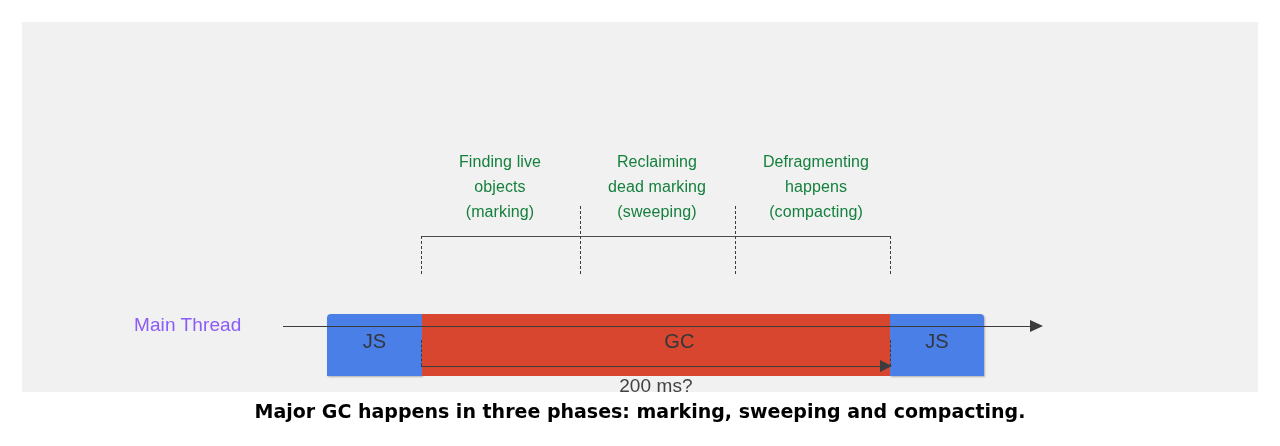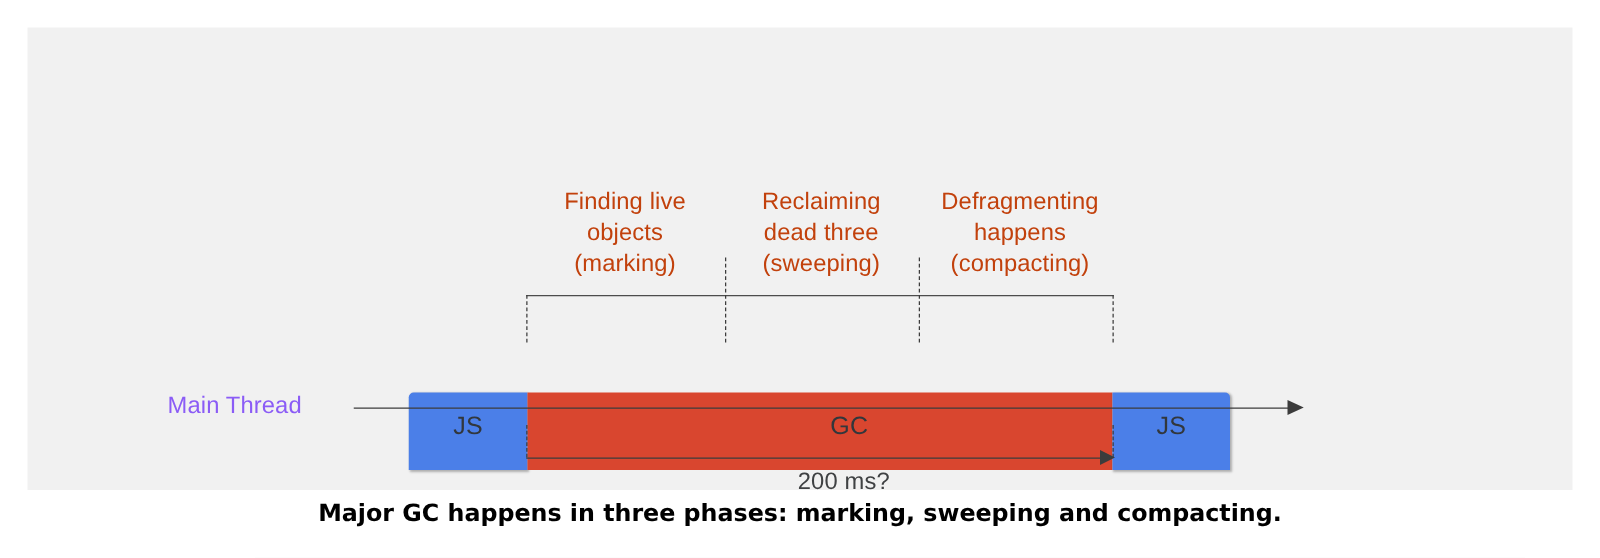--- a/index.html
+++ b/index.html
@@ -27,23 +27,23 @@
     top: 22px;
     width: 1236px;
     height: 370px;
     background: #f1f1f1;
   }
 
   
   .phase-label {
     position: absolute;
     text-align: center;
-    font-size: 19px;
+    font-size: 16px;
     line-height: 25px;
-    color: #c2410c;
+    color: #15803d;
     white-space: pre-line;
     letter-spacing: 0.1px;
   }
   #phase-0 { left: 398px; top: 127px; width: 160px; }
   #phase-1 { left: 556px; top: 127px; width: 158px; }
   #phase-2 { left: 706px; top: 127px; width: 176px; }
 
   
   .bracket-top-line {
     position: absolute;
@@ -145,21 +145,21 @@
     left: 858px;
     top: 338px;
     width: 0;
     height: 0;
     border-top: 6px solid transparent;
     border-bottom: 6px solid transparent;
     border-left: 12px solid #3c3c3c;
   }
   #duration-label {
     position: absolute;
-    left: 418px;
+    left: 399px;
     top: 353px;
     width: 470px;
     text-align: center;
     font-size: 19px;
     color: #3f4143;
     letter-spacing: 0.1px;
   }
 
   
   #caption {
@@ -178,21 +178,21 @@
 <body>
 
 <div id="root">
 
   <div class="slide">
 
     <div class="phase-label" id="phase-0">Finding live
 objects
 (marking)</div>
     <div class="phase-label" id="phase-1">Reclaiming
-dead three
+dead marking
 (sweeping)</div>
     <div class="phase-label" id="phase-2">Defragmenting
 happens
 (compacting)</div>
 
     <div class="bracket-top-line"></div>
     <div class="divider" id="tick-left"></div>
     <div class="divider" id="tick-right"></div>
     <div class="divider" id="divider-1"></div>
     <div class="divider" id="divider-2"></div>

